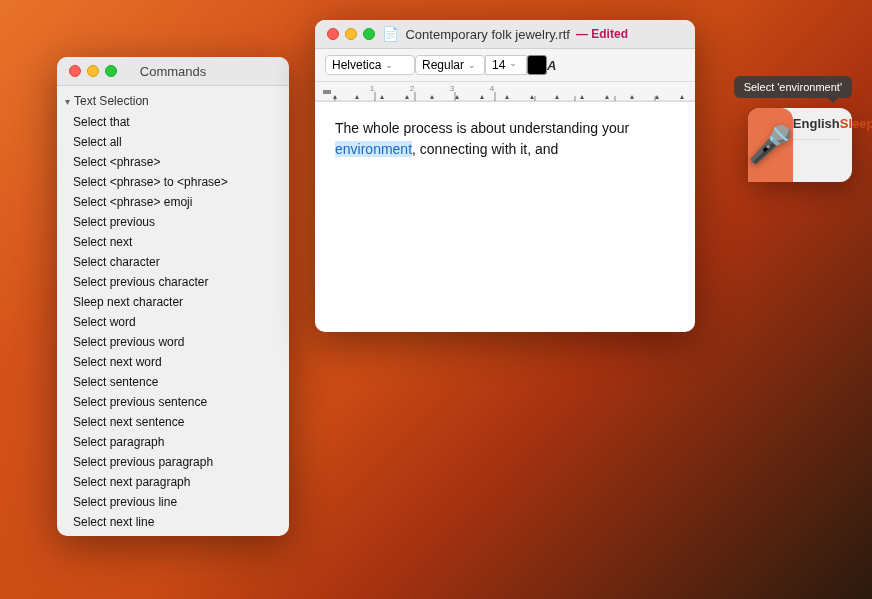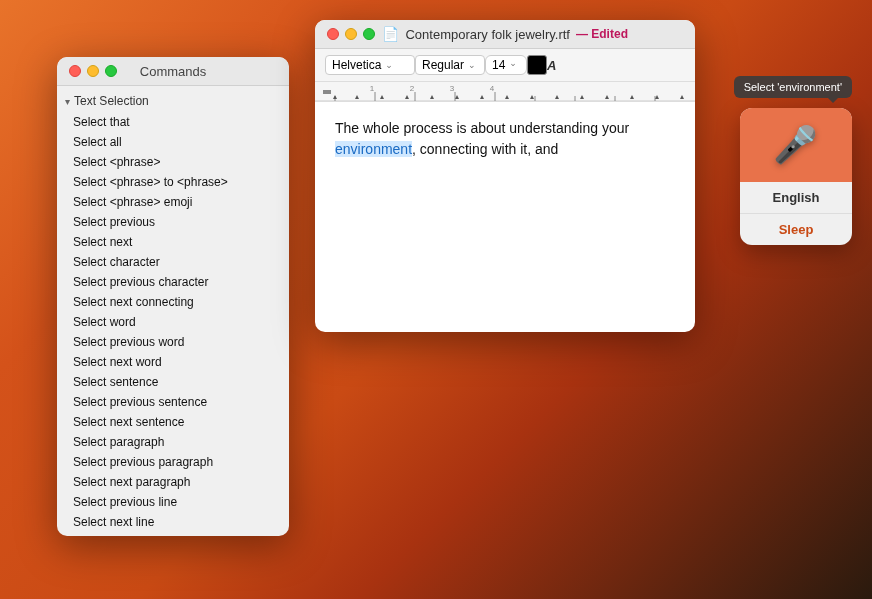--- a/index.html
+++ b/index.html
@@ -167,21 +167,21 @@
       display: flex;
       align-items: center;
       gap: 4px;
       cursor: pointer;
       min-width: 70px;
     }
 
     .size-selector {
       background: white;
       border: 1px solid #ccc;
-      border-radius: 6px;
+      border-radius: 0;
       padding: 2px 6px;
       font-size: 12px;
       display: flex;
       align-items: flex-start;
       gap: 4px;
       cursor: pointer;
       width: 42px;
     }
 
     .chevron-ud {
@@ -225,28 +225,28 @@
       background: #d0e8ff;
       color: #1a6bc4;
       font-weight: 500;
     }
 
     
     .voice-widget {
       position: absolute;
       top: 108px;
       right: 20px;
-      width: 112px;
+      width: 104px;
       background: #f0f0f0;
       border-radius: 12px;
       box-shadow: 0 8px 24px rgba(0,0,0,0.3);
       overflow: visible;
       display: flex;
-      flex-direction: column;
-      align-items: center;
+      flex-direction: row;
+      align-items: flex-start;
     }
 
     .voice-tooltip {
       position: absolute;
       top: -32px;
       right: 0;
       background: rgba(60,60,60,0.92);
       color: white;
       font-size: 11px;
       padding: 5px 10px;
@@ -327,21 +327,21 @@
 
     <div class="list-item">Select that</div>
         <div class="list-item">Select all</div>
         <div class="list-item">Select &lt;phrase&gt;</div>
         <div class="list-item">Select &lt;phrase&gt; to &lt;phrase&gt;</div>
         <div class="list-item">Select &lt;phrase&gt; emoji</div>
         <div class="list-item">Select previous</div>
         <div class="list-item">Select next</div>
         <div class="list-item">Select character</div>
         <div class="list-item">Select previous character</div>
-        <div class="list-item">Select next connecting</div>
+        <div class="list-item">Sleep next character</div>
         <div class="list-item">Select word</div>
         <div class="list-item">Select previous word</div>
         <div class="list-item">Select next word</div>
         <div class="list-item">Select sentence</div>
         <div class="list-item">Select previous sentence</div>
         <div class="list-item">Select next sentence</div>
         <div class="list-item">Select paragraph</div>
         <div class="list-item">Select previous paragraph</div>
         <div class="list-item">Select next paragraph</div>
         <div class="list-item">Select previous line</div>

